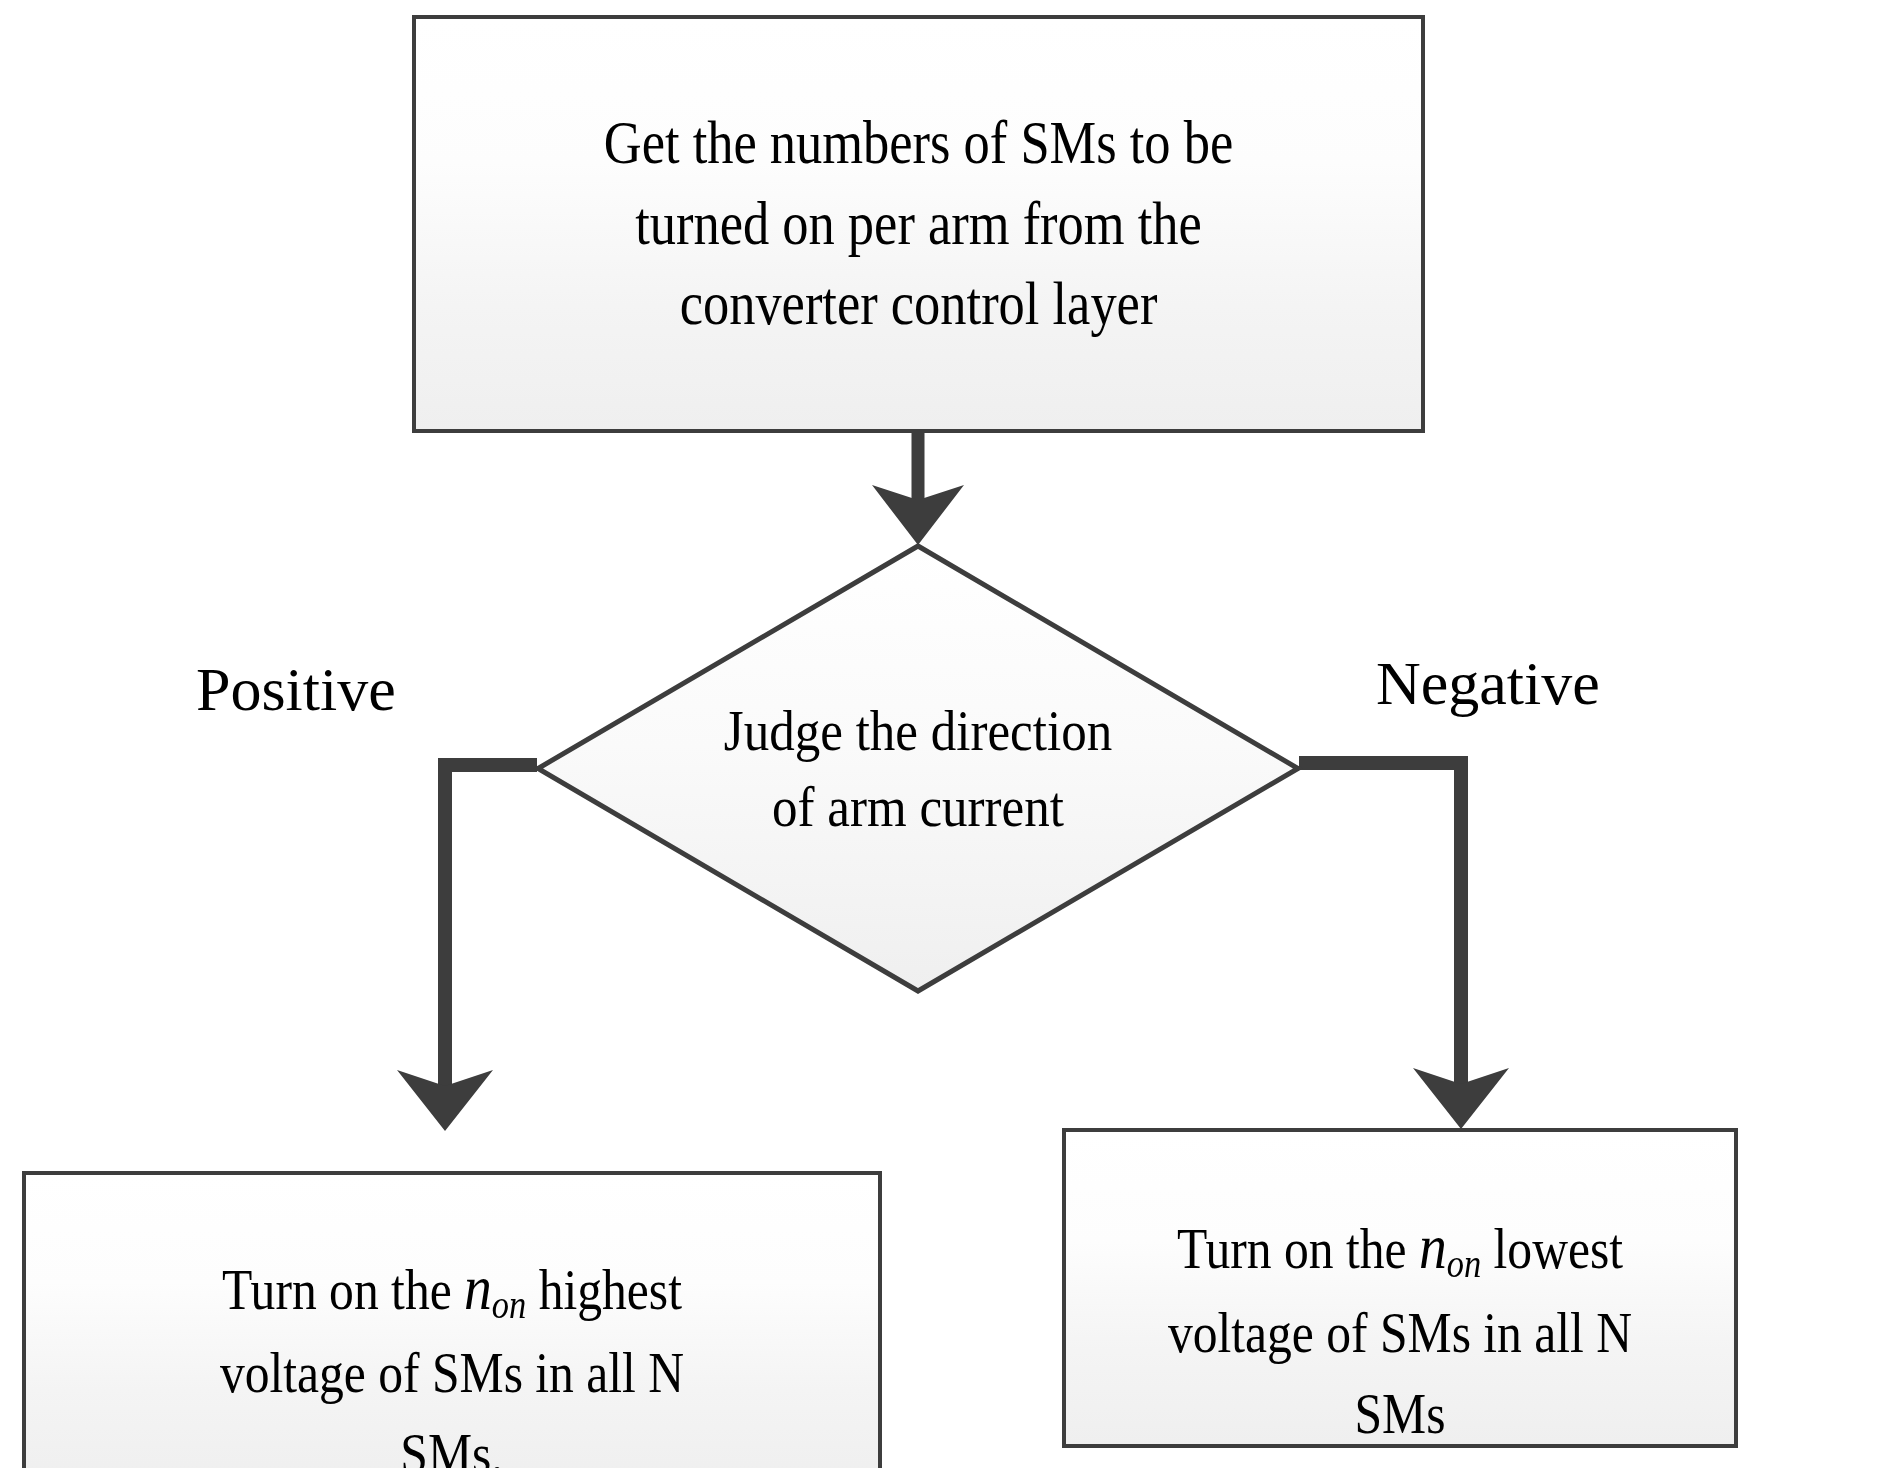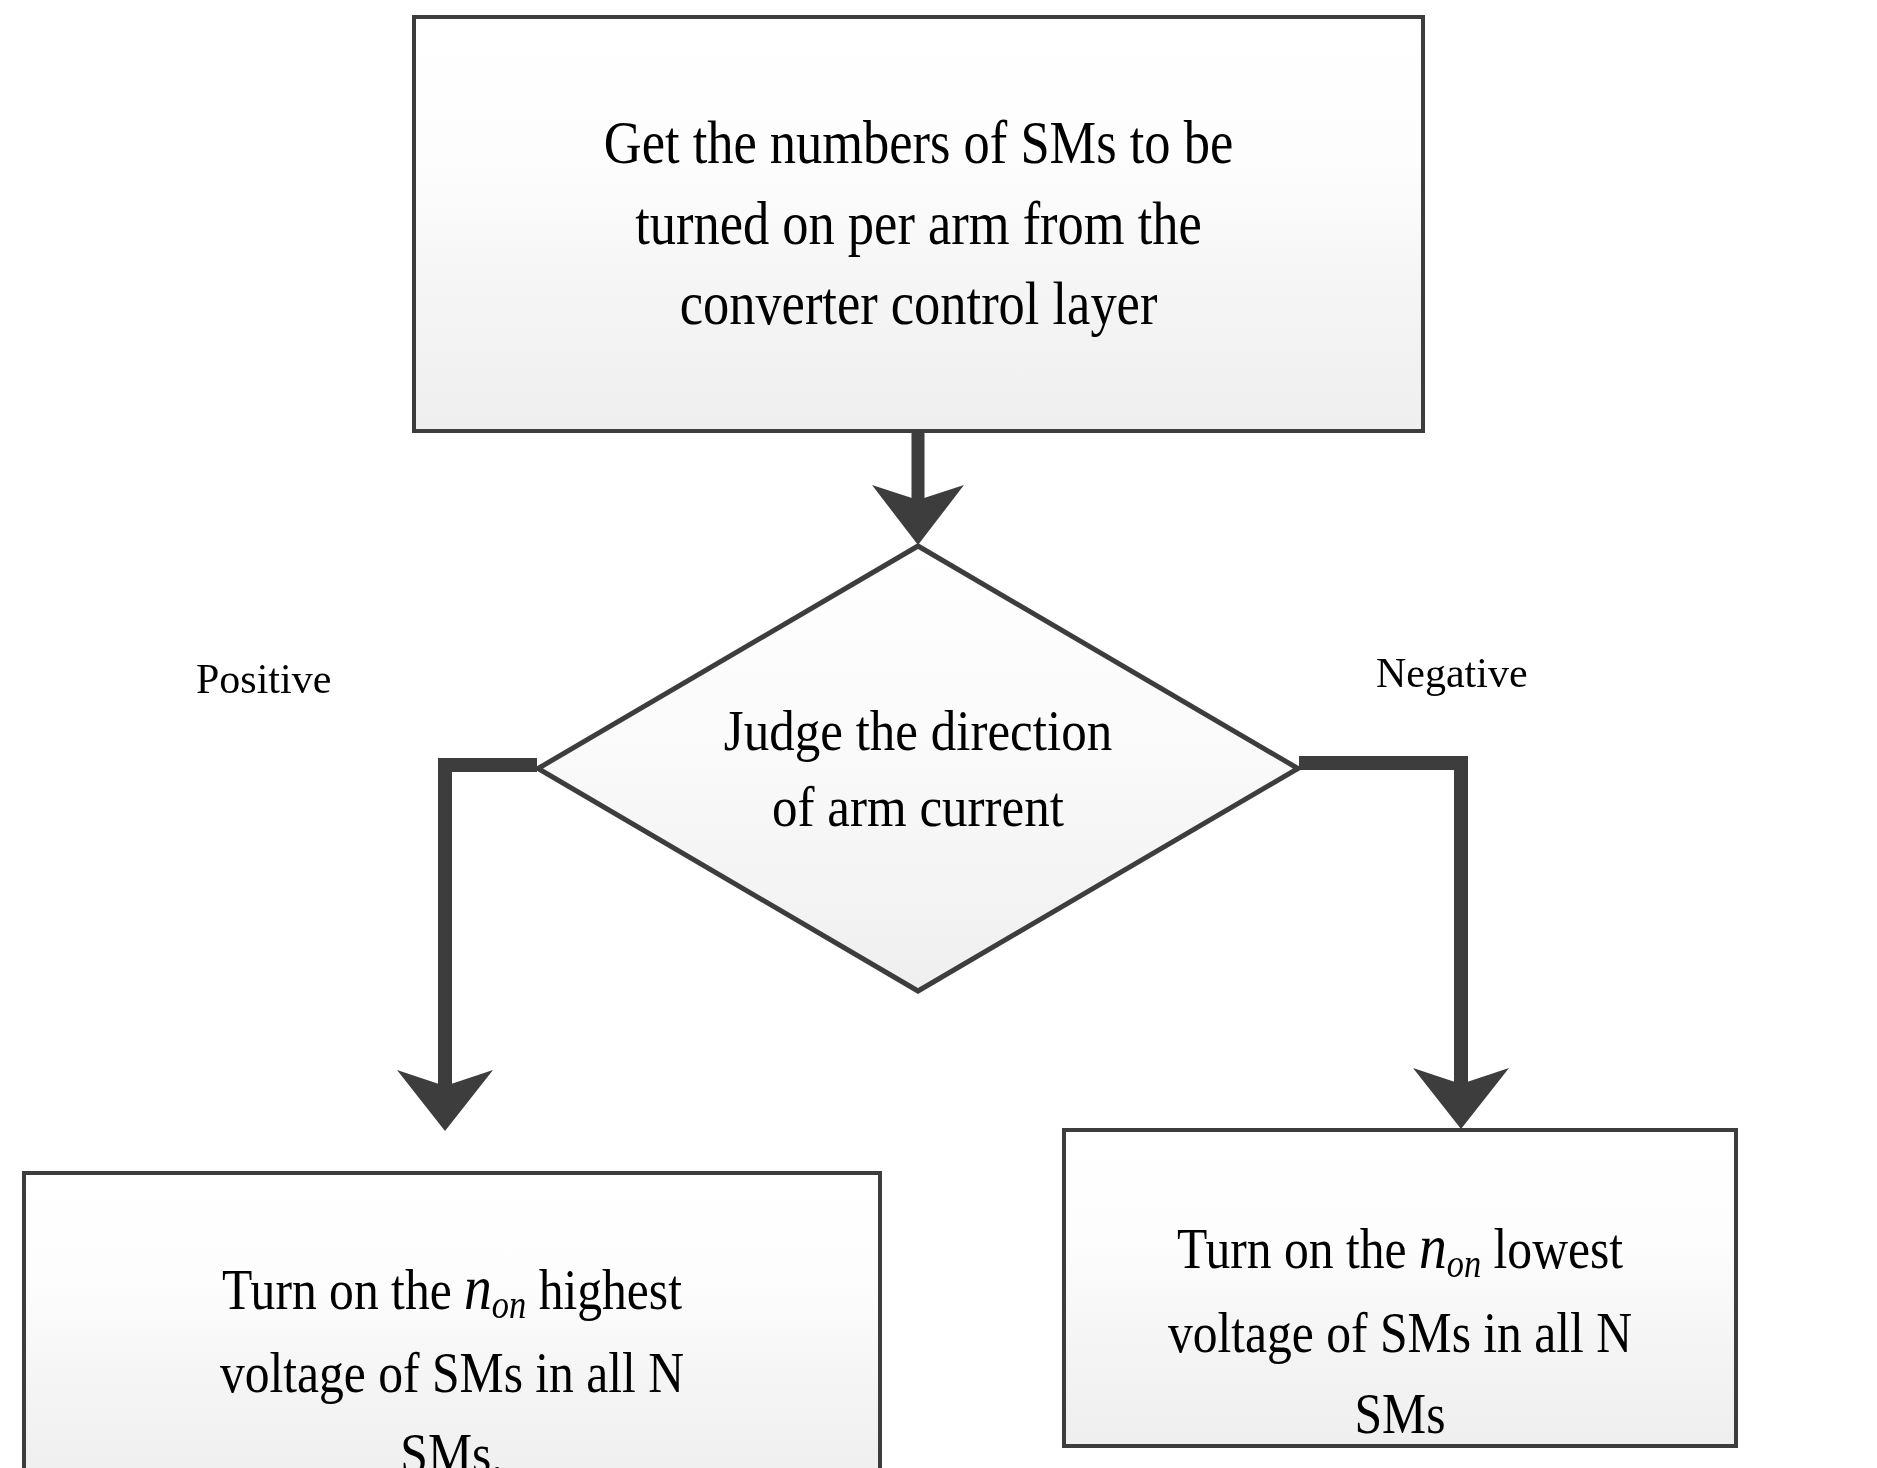--- a/index.html
+++ b/index.html
@@ -115,21 +115,21 @@
     font-style: italic;
     font-size: 0.62em;
     vertical-align: -0.22em;
   }
 
   
   .branch-label {
     position: absolute;
     color: #000000;
     font-family: "Liberation Serif", "DejaVu Serif", serif;
-    font-size: 42px;
+    font-size: 62px;
     line-height: 1;
     white-space: nowrap;
   }
   #label-positive { left: 196px; top: 658px; }
   #label-negative { left: 1352px; top: 652px; margin-left: 24px; }
 
   
   #connectors {
     position: absolute;
     left: 0;

